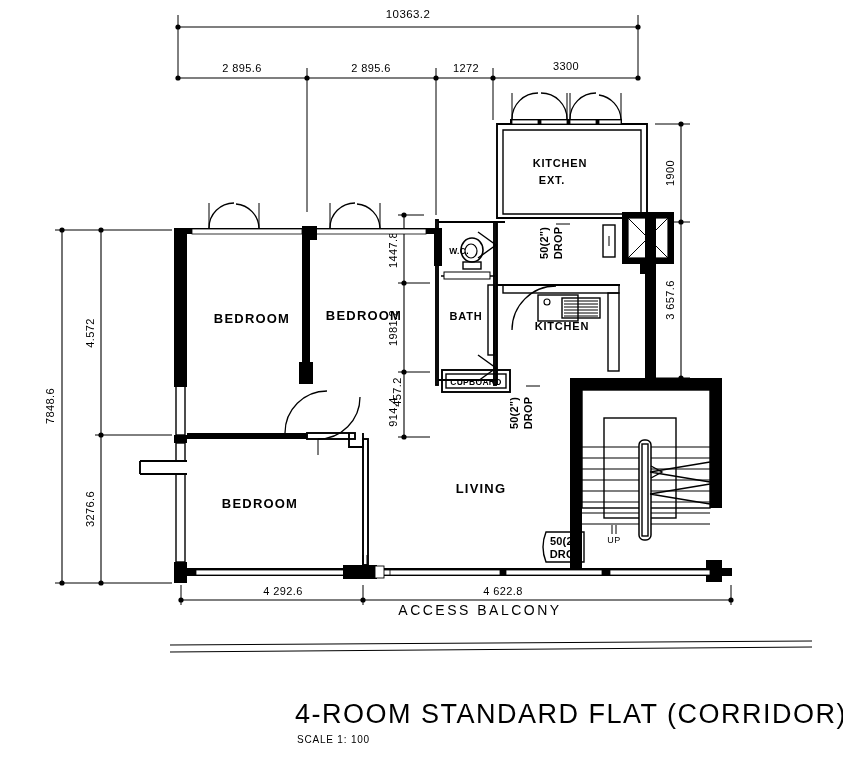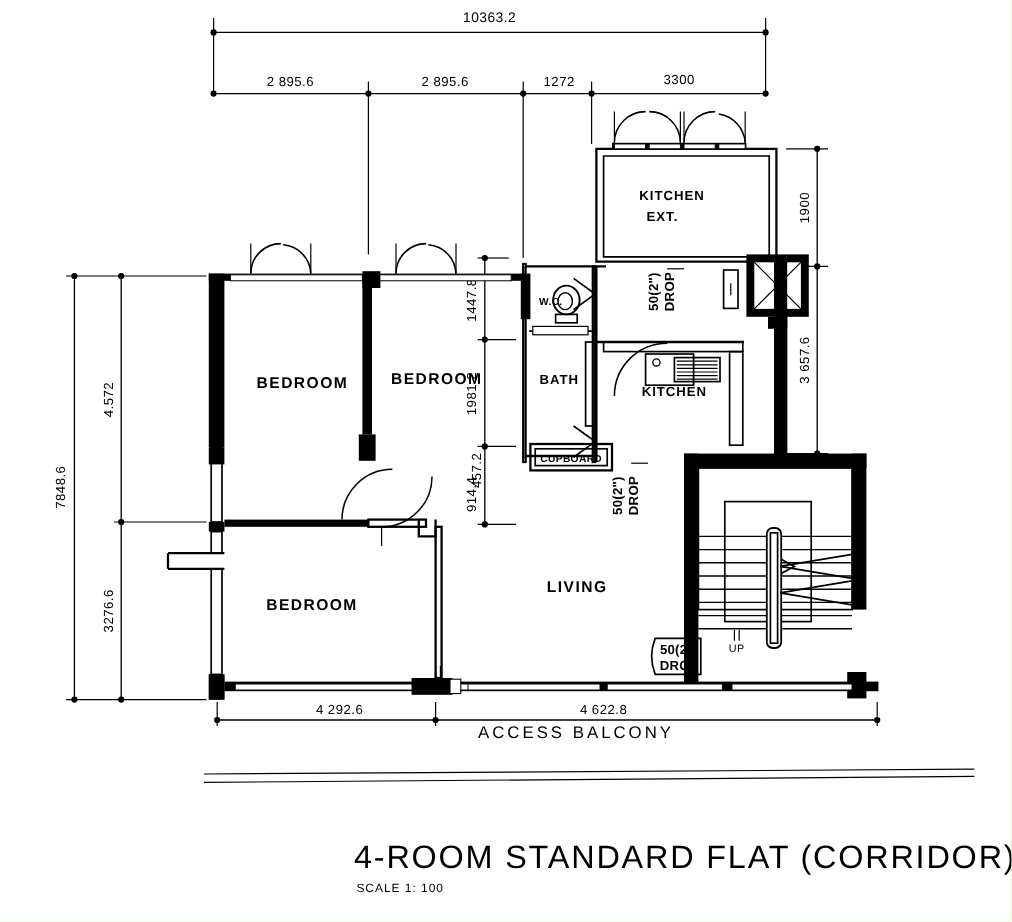--- a/index.html
+++ b/index.html
@@ -1,17 +1,17 @@
 <!DOCTYPE html>
 <html><head>
 <meta charset="utf-8">
 <style>
   html,body{margin:0;padding:0;background:#ffffff;}
   body{width:843px;height:768px;font-family:"Liberation Sans",sans-serif;color:#000;overflow:hidden;}
-  #stage{position:relative;width:843px;height:768px;background:#bef264;}
+  #stage{position:relative;width:843px;height:768px;background:#fca5a5;}
 
   svg{display:block;}
 
   .roomlbl{
     font-family:"Liberation Sans",sans-serif;
     font-weight:bold;
     font-size:13px;
     letter-spacing:1.2px;
     fill:#000;
   }

